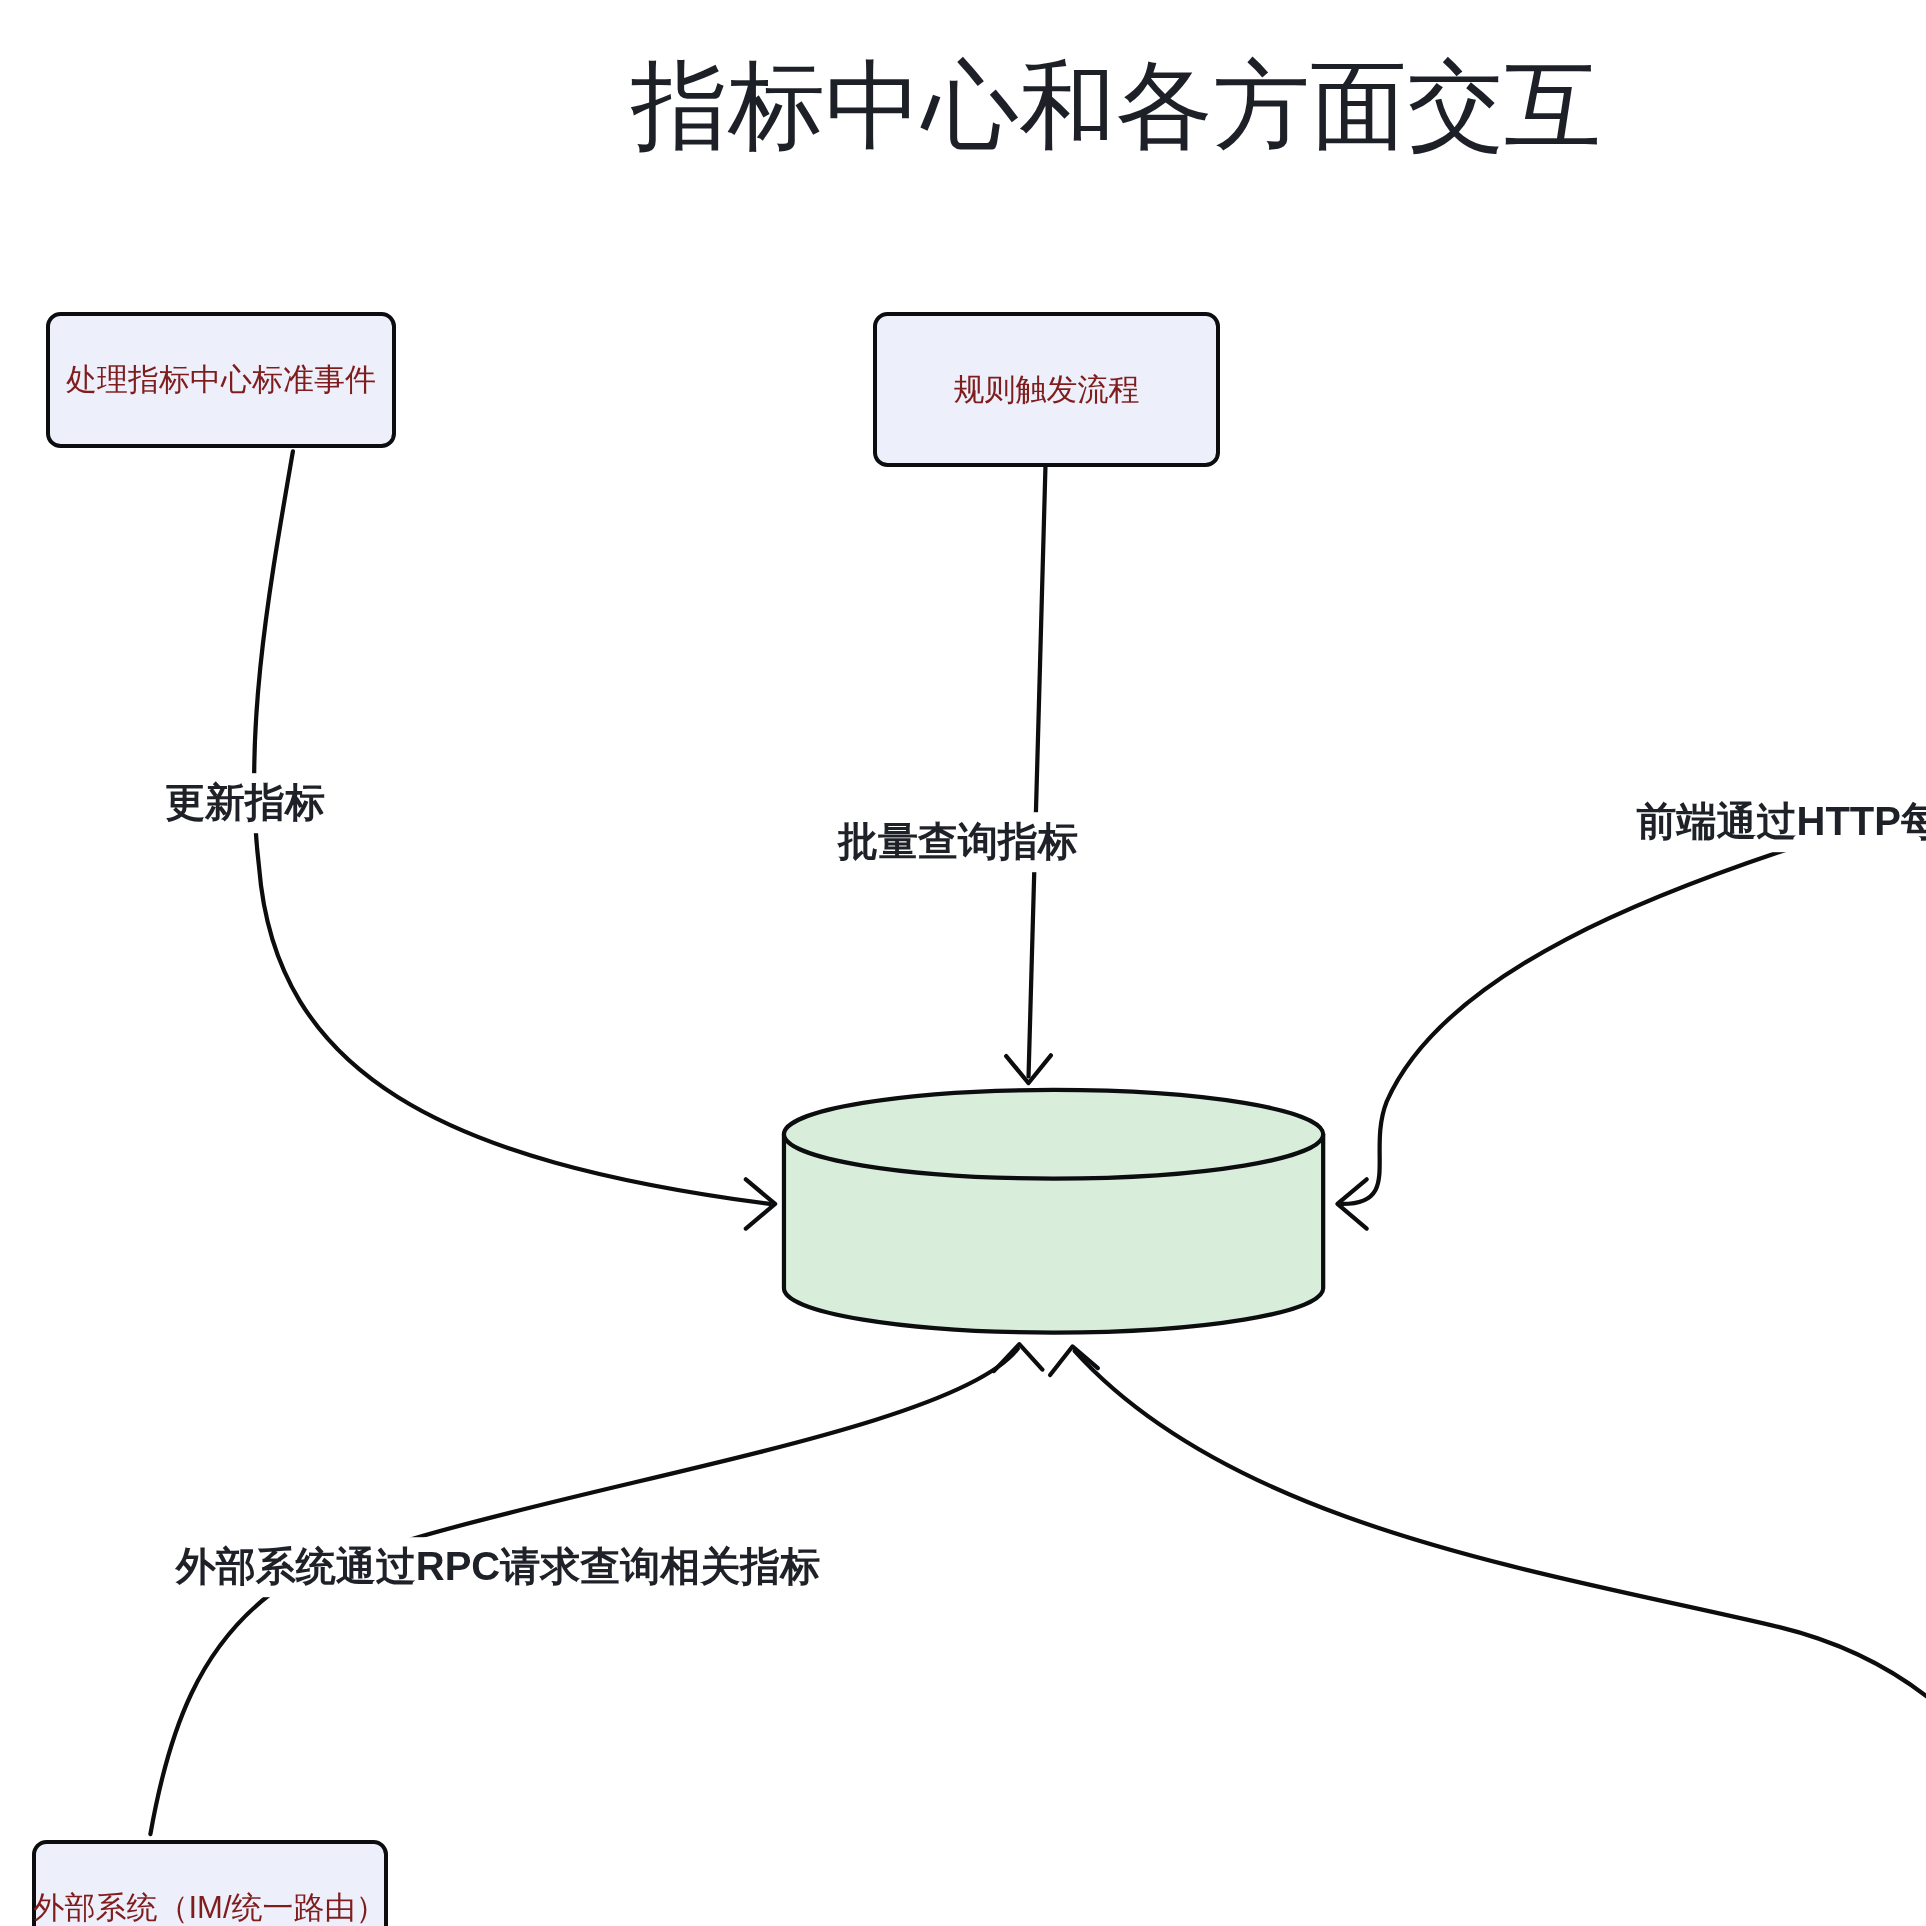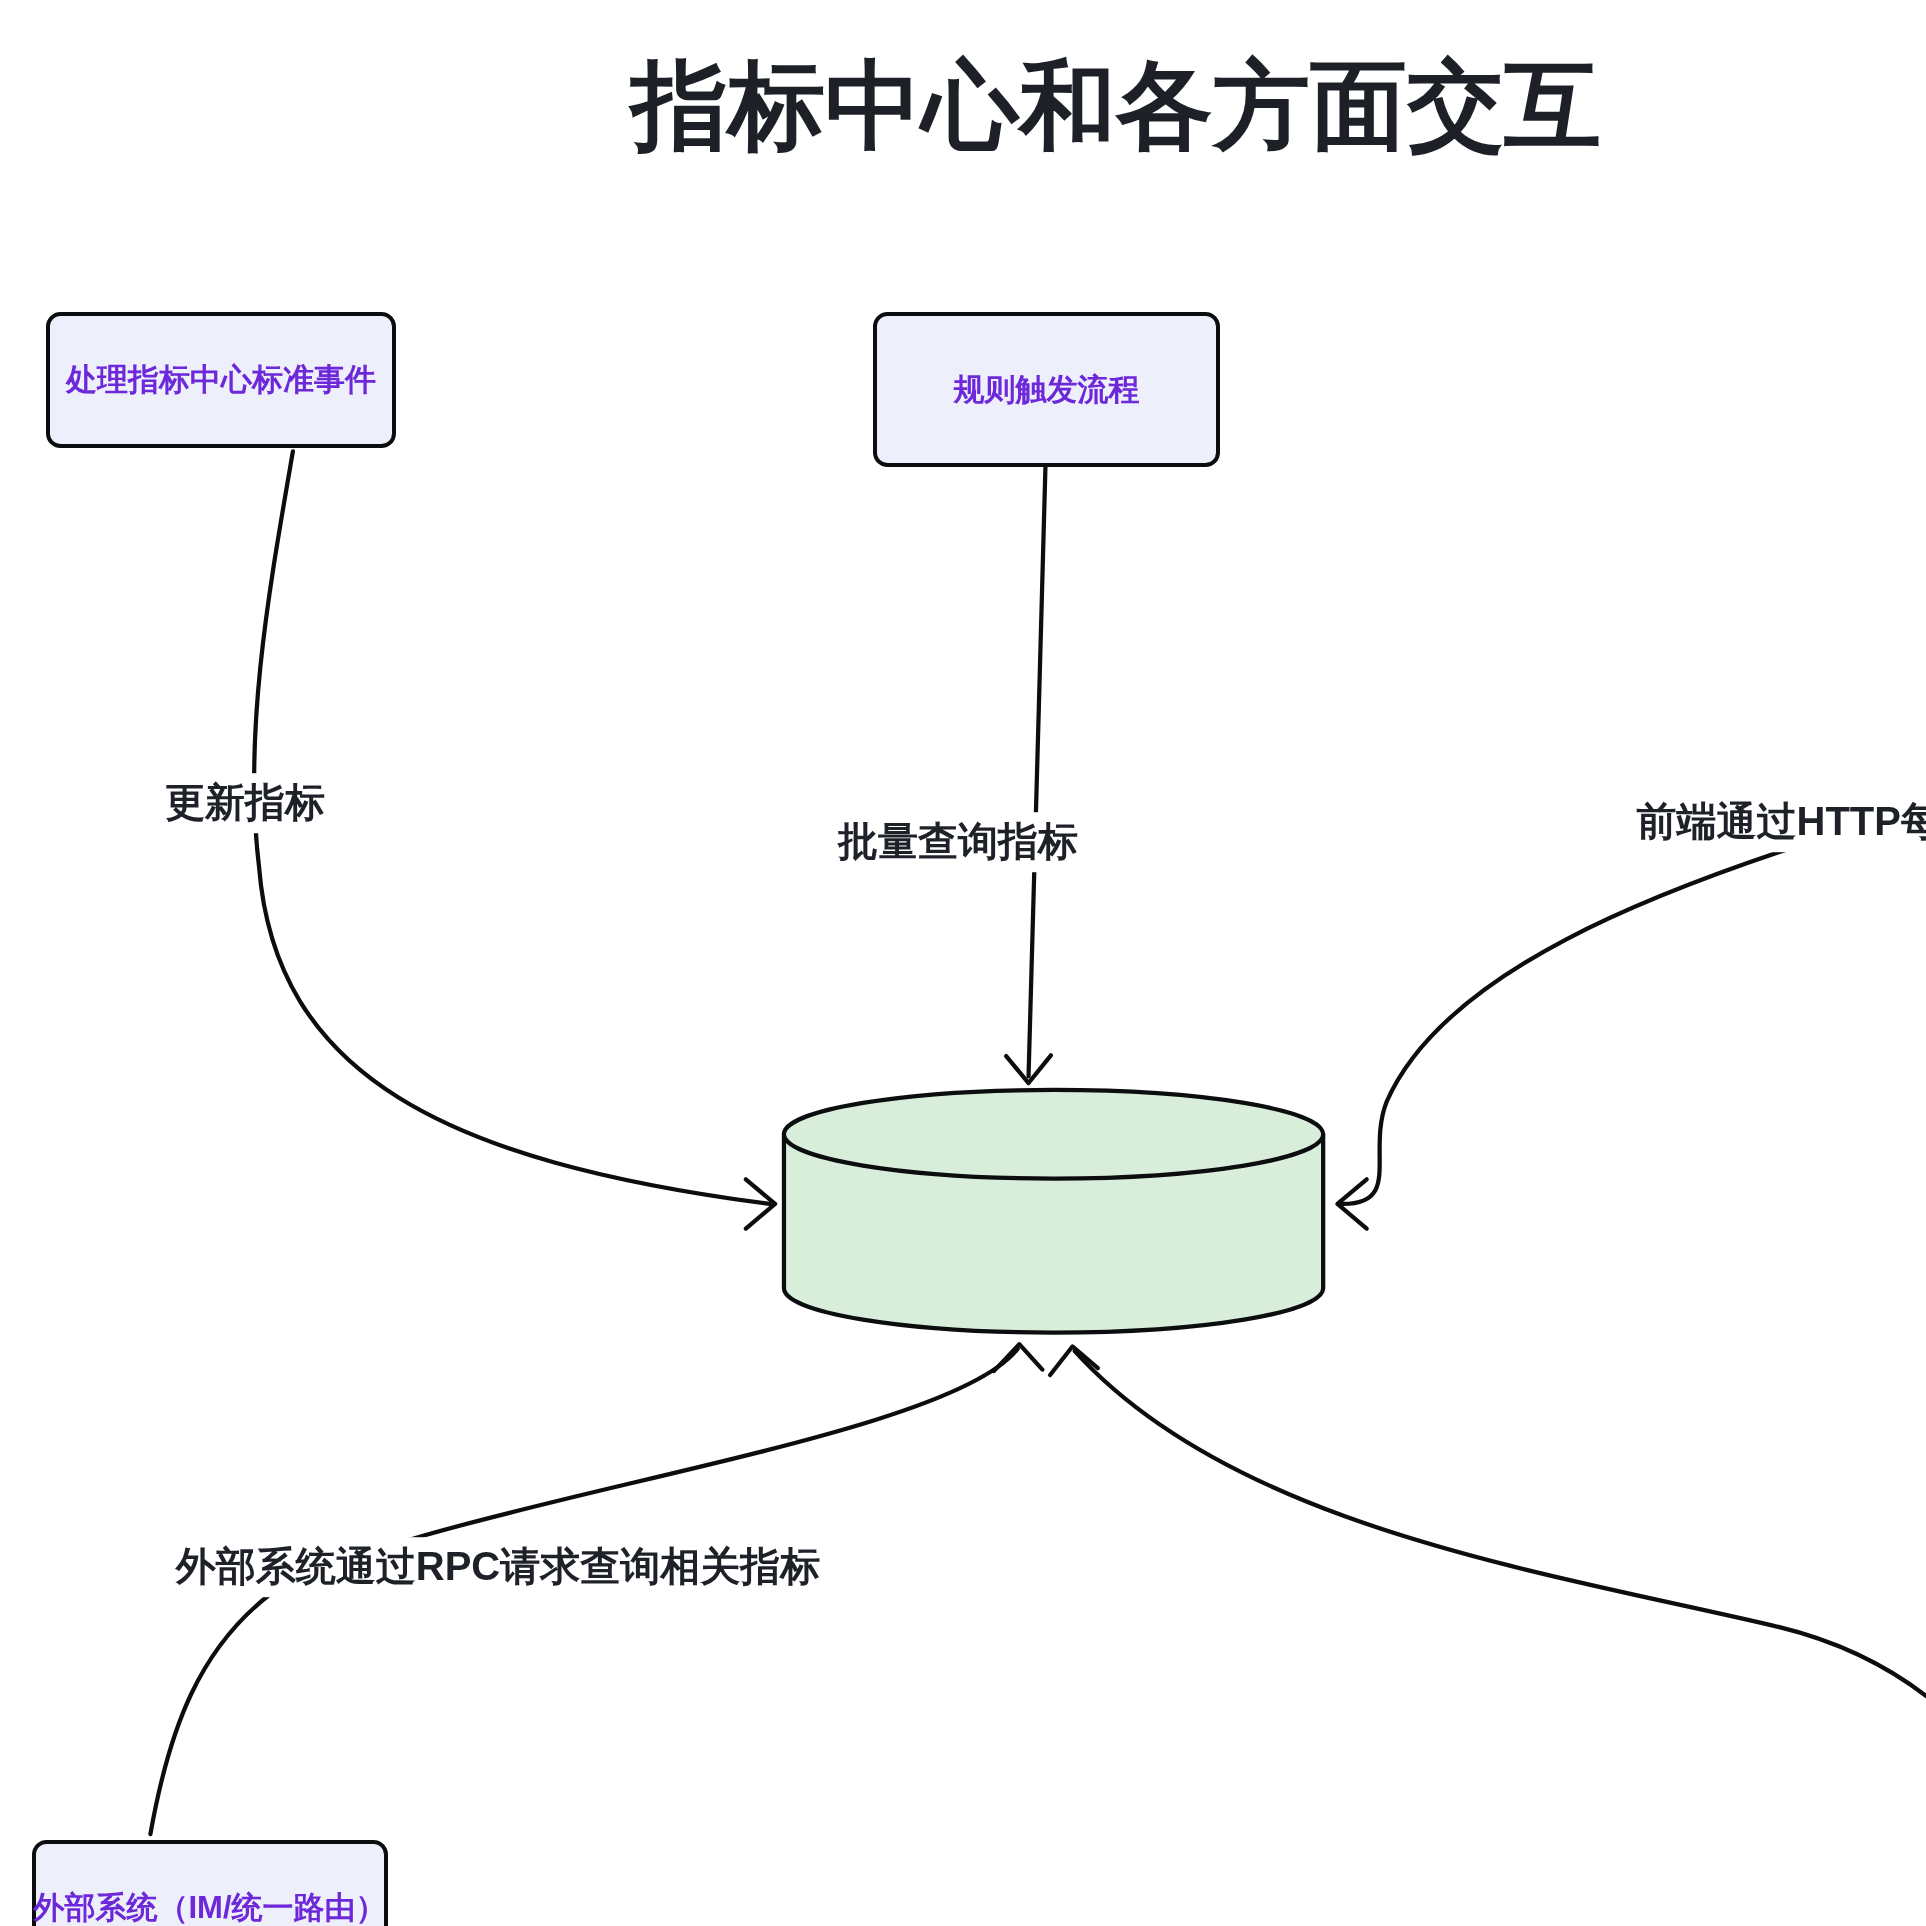--- a/index.html
+++ b/index.html
@@ -8,35 +8,35 @@
     width:2453px;height:2007px;
     background:#ffffff;
     overflow:hidden;
     font-family:"Liberation Sans", sans-serif;
   }
   .title{
     position:absolute;
     left:573px;top:42px;width:1086px;
     text-align:center;
     font-size:97px;
-    font-weight:700;
+    font-weight:400;
     color:#1d2127;
     white-space:nowrap;
   }
   .edges{position:absolute;left:0;top:0;z-index:1;}
   .node{
     position:absolute;
     box-sizing:border-box;
     background:#edeffa;
     border:4.2px solid #0c0d0f;
     border-radius:14.6px;
     display:flex;align-items:center;justify-content:center;
-    font-weight:700;
+    font-weight:400;
     font-size:31px;
-    color:#6d28d9;
+    color:#7f1d1d;
     white-space:nowrap;
     z-index:2;
   }
   .cyl-label{
     position:absolute;
     transform:translate(-50%,-50%);
     font-weight:700;
     font-size:39px;
     color:#1e2228;
     white-space:nowrap;

